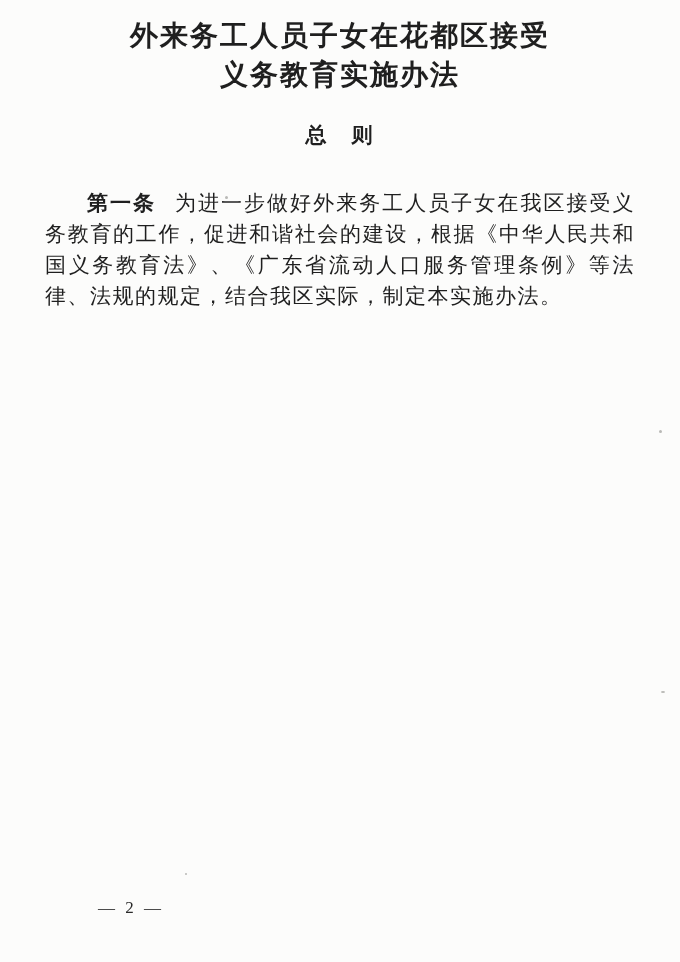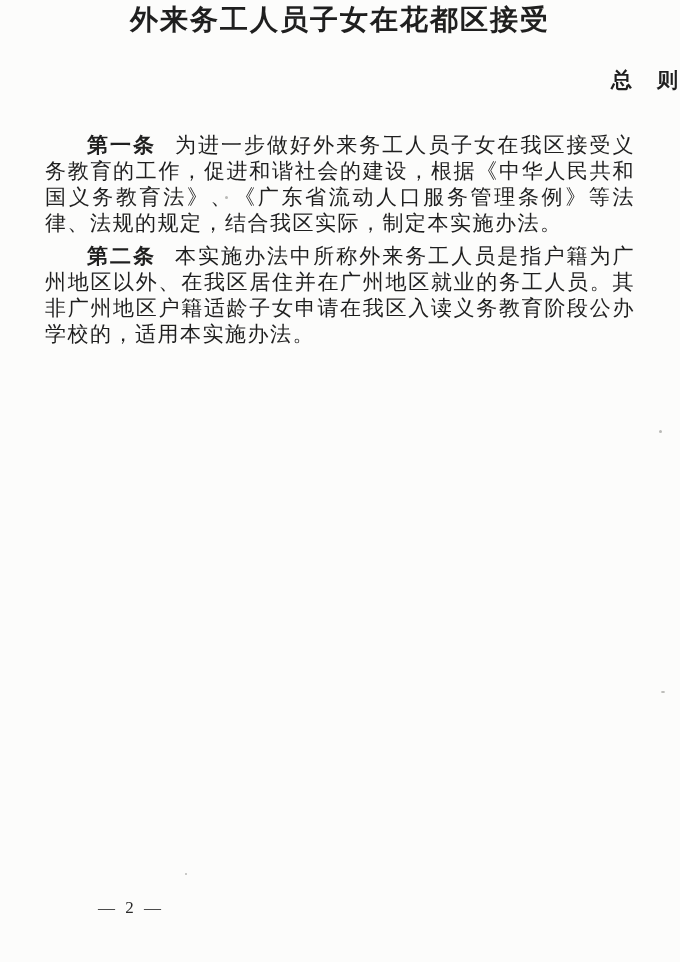--- a/index.html
+++ b/index.html
@@ -23,44 +23,44 @@
     position: absolute;
     background: #b9b9b6;
     border-radius: 50%;
   }
   .speck.s1 { left: 225px; top: 196px; width: 3px; height: 3px; }
   .speck.s2 { left: 659px; top: 430px; width: 3px; height: 3px; }
   .speck.s3 { left: 661px; top: 691px; width: 4px; height: 2px; }
   .speck.s4 { left: 185px; top: 873px; width: 2px; height: 2px; }
 
   .doc-title {
-    margin: 0;
+    margin: 16px;
     text-align: center;
     font-size: 28px;
     font-weight: bold;
     line-height: 39px;
     letter-spacing: 2px;
   }
   .section-heading {
     margin: 28px 0 7px 0;
-    text-align: right;
+    text-align: center;
     font-size: 21px;
     font-weight: bold;
     line-height: 26px;
     letter-spacing: 2px;
   }
   .body-text {
     margin: 39px 45px 0 45px;
     width: 590px;
   }
   .para {
     margin: 0 0 7px 0;
     padding: 0;
     font-size: 21px;
-    line-height: 26px;
+    line-height: 31px;
     letter-spacing: 1.5px;
     text-align: justify;
     text-justify: inter-ideograph;
     text-indent: 2em;
   }
   .para .article-label {
     font-weight: bold;
     font-family: "Liberation Sans", "DejaVu Sans", sans-serif;
     margin-right: 0.9em;
   }
@@ -77,27 +77,27 @@
 <body>
 
 <div class="page">
   <span class="speck s1"></span>
   <span class="speck s2"></span>
   <span class="speck s3"></span>
   <span class="speck s4"></span>
 
   <h1 class="doc-title">
     <span>外来务工人员子女在花都区接受</span><br>
+    <span>义务教育实施办法</span>
   </h1>
 
   <h2 class="section-heading">总　则</h2>
 
   <div class="body-text" id="paragraphs">
   <p class="para"><b class="article-label">第一条</b><span>为进一步做好外来务工人员子女在我区接受义务教育的工作，促进和谐社会的建设，根据《中华人民共和国义务教育法》、《广东省流动人口服务管理条例》等法律、法规的规定，结合我区实际，制定本实施办法。</span></p>
 
-  <p class="para"><b class="article-label">第二条</b><span>本实施办法中所称外来务工人员是指户籍为广州地区以外、在我区居住并在广州地区就业的务工人员。其非广州地区户籍适龄子女申请在我区入读义务教育阶段公办学校的，适用本实施办法。</span></p>
 
 
 
 </div>
 
   <div class="page-number">— 2 —</div>
 </div>
 
 </body></html>

